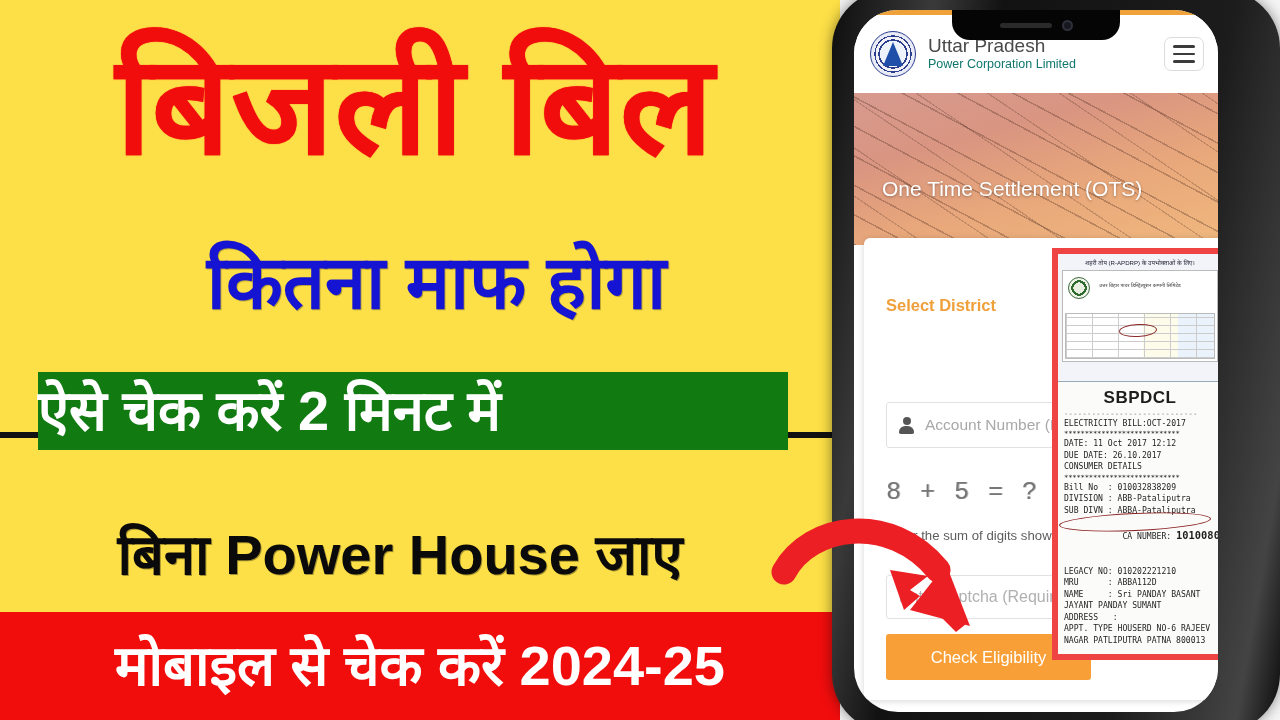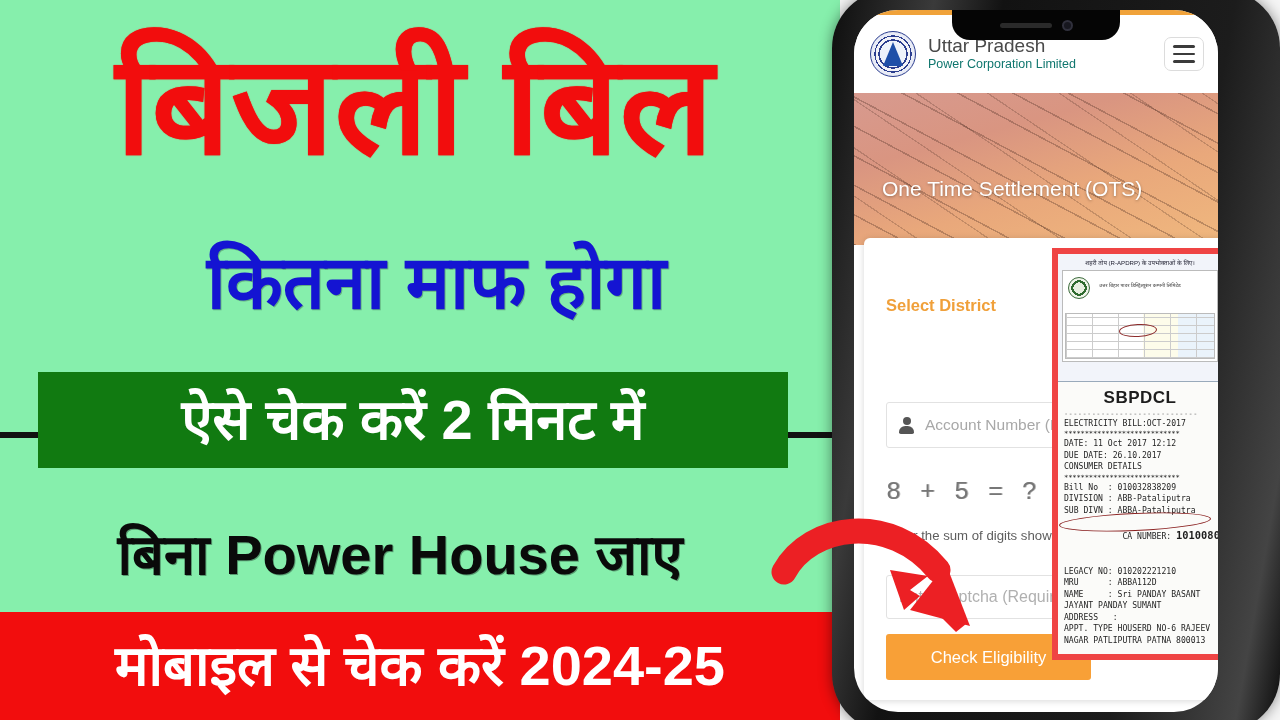--- a/index.html
+++ b/index.html
@@ -9,21 +9,21 @@
     background: #f4f4f4;
     font-family: "Liberation Sans", sans-serif;
   }
 
   #root { position: relative; width: 1280px; height: 720px; background: #f5f5f5; }
 
   
   .left-panel {
     position: absolute; left: 0; top: 0;
     width: 840px; height: 720px;
-    background: #86efac;
+    background: #fde047;
     overflow: hidden;
   }
 
   
   .divider-line {
     position: absolute; left: 0; top: 432px;
     width: 840px; height: 6px;
     background: #111;
   }
 
@@ -48,23 +48,23 @@
     font-weight: 700;
     font-size: 74px;
     line-height: 1;
     white-space: nowrap;
     text-shadow: 1px 1px 0 rgba(0,0,0,0.25);
     padding-left: 43px;
   }
 
   .green-band {
     position: absolute; left: 38px; top: 372px;
-    width: 750px; height: 96px;
+    width: 750px; height: 78px;
     background: #117a11;
-    display: flex; align-items: center; justify-content: center;
+    display: flex; align-items: center; justify-content: flex-start;
   }
   .green-band span {
     color: #ffffff;
     font-weight: 700;
     font-size: 56px;
     line-height: 1;
     white-space: nowrap;
   }
 
   .black-line-text {

